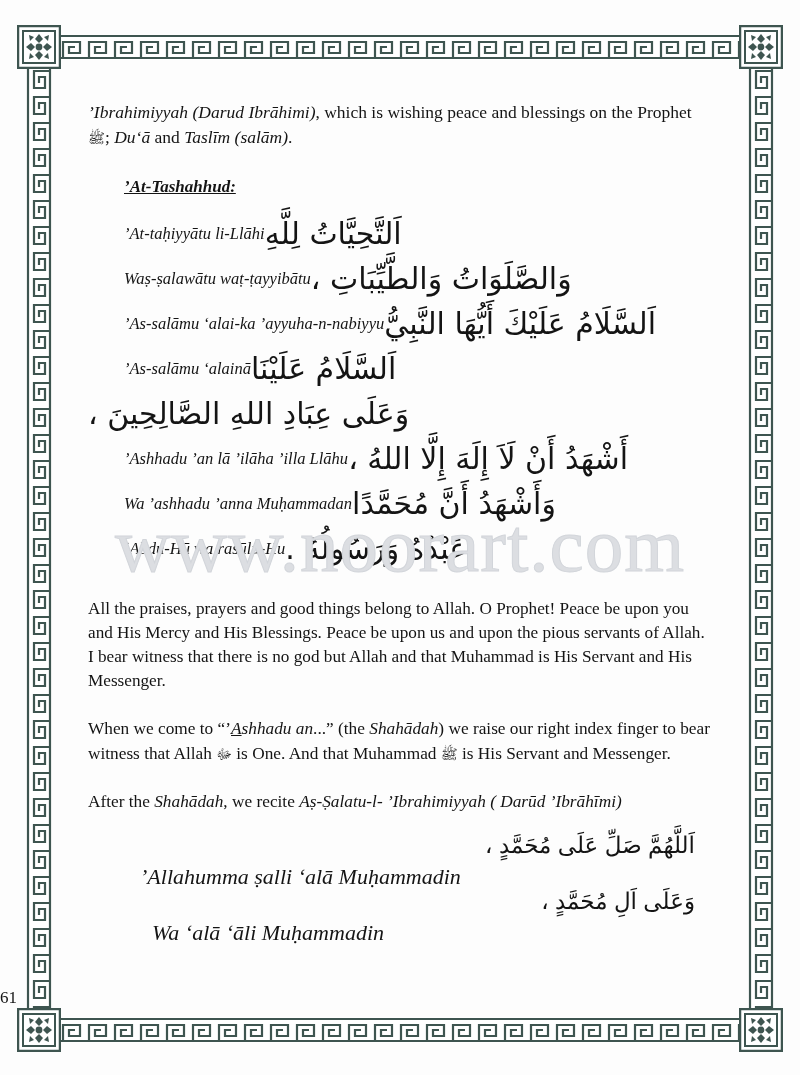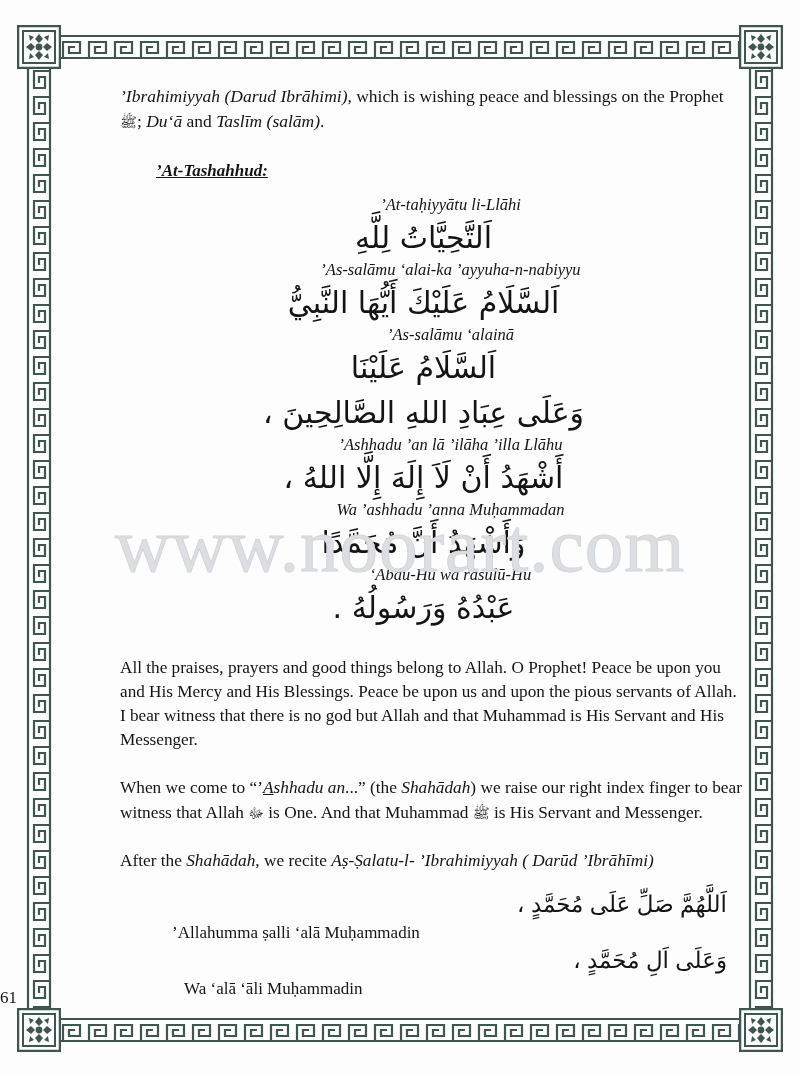--- a/index.html
+++ b/index.html
@@ -61,24 +61,23 @@
     white-space:nowrap;
     pointer-events:none;
     z-index:5;
     font-weight:400;
   }
 
   
   .content{
     position:absolute;
     left:88px;
-    top:84px;
+    top:100px;
     width:625px;
     z-index:2;
-    margin-left:32px;
   }
 
   .intro{
     font-size:17.5px;
     line-height:25px;
     margin:0 0 0 0;
   }
   .intro .it{ font-style:italic; }
 
   .heading{
@@ -91,21 +90,20 @@
   }
 
   
   .verses{
     margin-top:14px;
   }
   .vrow{
     display:flex;
     align-items:center;
     min-height:45px;
-    flex-direction:column;
   }
   .translit{
     font-style:italic;
     font-size:16.5px;
     padding-left:36px;
     white-space:nowrap;
     flex:0 0 auto;
   }
   .arabic{
     font-family:"DejaVu Sans", sans-serif;
@@ -145,21 +143,22 @@
     right:18px;
     font-family:Liberation Sans, sans-serif;
     font-size:23px;
     direction:rtl;
     white-space:nowrap;
   }
   .darud .ar1{ top:0px; }
   .darud .ar2{ top:56px; }
   .darud .tr{
     position:absolute;
-    font-size:17px;
+    font-style:italic;
+    font-size:22px;
     white-space:nowrap;
   }
   .darud .tr1{ top:32px; left:52px; }
   .darud .tr2{ top:88px; left:64px; }
 
   .folio{
     position:absolute;
     left:0; right:0;
     top:988px;
     font-size:17px;
@@ -294,20 +293,24 @@
 
     <div><span class="heading">’At-Tashahhud:</span></div>
 
     <div class="verses">
 
       <div class="vrow">
         <span class="translit">’At-taḥiyyātu li-Llāhi</span>
         <span class="arabic">اَلتَّحِيَّاتُ لِلَّهِ</span>
       </div>
       <div class="vrow">
+        <span class="translit">Waṣ-ṣalawātu waṭ-ṭayyibātu</span>
+        <span class="arabic">وَالصَّلَوَاتُ وَالطَّيِّبَاتِ ،</span>
+      </div>
+      <div class="vrow">
         <span class="translit">’As-salāmu ‘alai-ka ’ayyuha-n-nabiyyu</span>
         <span class="arabic">اَلسَّلَامُ عَلَيْكَ أَيُّهَا النَّبِيُّ</span>
       </div>
       <div class="vrow">
         <span class="translit">’As-salāmu ‘alainā</span>
         <span class="arabic">اَلسَّلَامُ عَلَيْنَا</span>
       </div>
       <div class="vrow">
         <span class="arabic">وَعَلَى عِبَادِ اللهِ الصَّالِحِينَ ،</span>
       </div>

